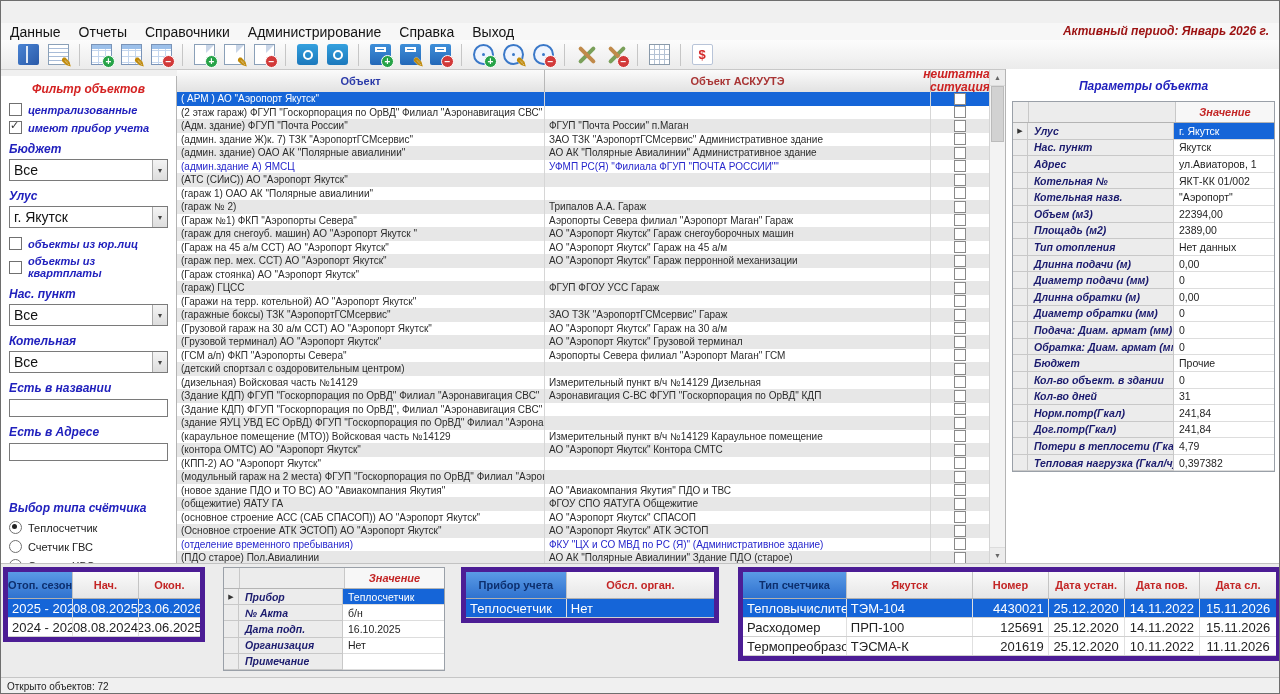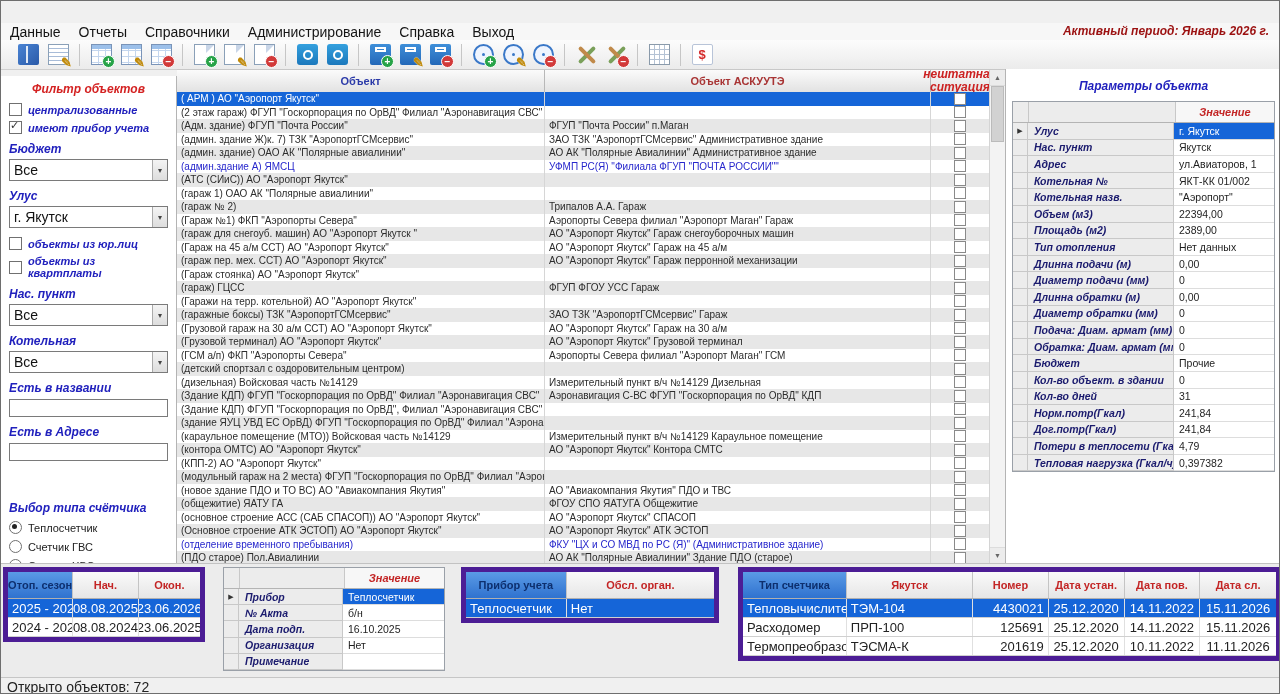--- a/index.html
+++ b/index.html
@@ -149,21 +149,21 @@
   .service{left:460px;top:3px;width:258px;}
   .service .c0{width:104px;}.service .c1{width:152px;border-right:none;}
   .counters{left:737px;top:3px;width:543px;overflow:hidden;}
   .counters .c0{width:107px;}.counters .c1{width:130px;}.counters .c2{width:78px;}
   .counters .c3{width:78px;}.counters .c4{width:78px;}.counters .c5{width:78px;border-right:none;}
   .counters .st-c.c2{justify-content:flex-end;}
   .counters .st-c.c3,.counters .st-c.c4,.counters .st-c.c5{justify-content:center;}
 
   
   .statusbar{position:absolute;top:676px;left:0;right:0;height:18px;background:#f0f0f0;border-top:1px solid #c6c6c6;
-             display:flex;align-items:center;font-size:14px;color:#222;padding-left:6px;box-sizing:border-box;}
+             display:flex;align-items:center;font-size:10px;color:#222;padding-left:6px;box-sizing:border-box;}
 </style>
 </head>
 <body>
 
 <div id="app">
 
 
   <div class="menubar">
     <div class="menu-items">
 

